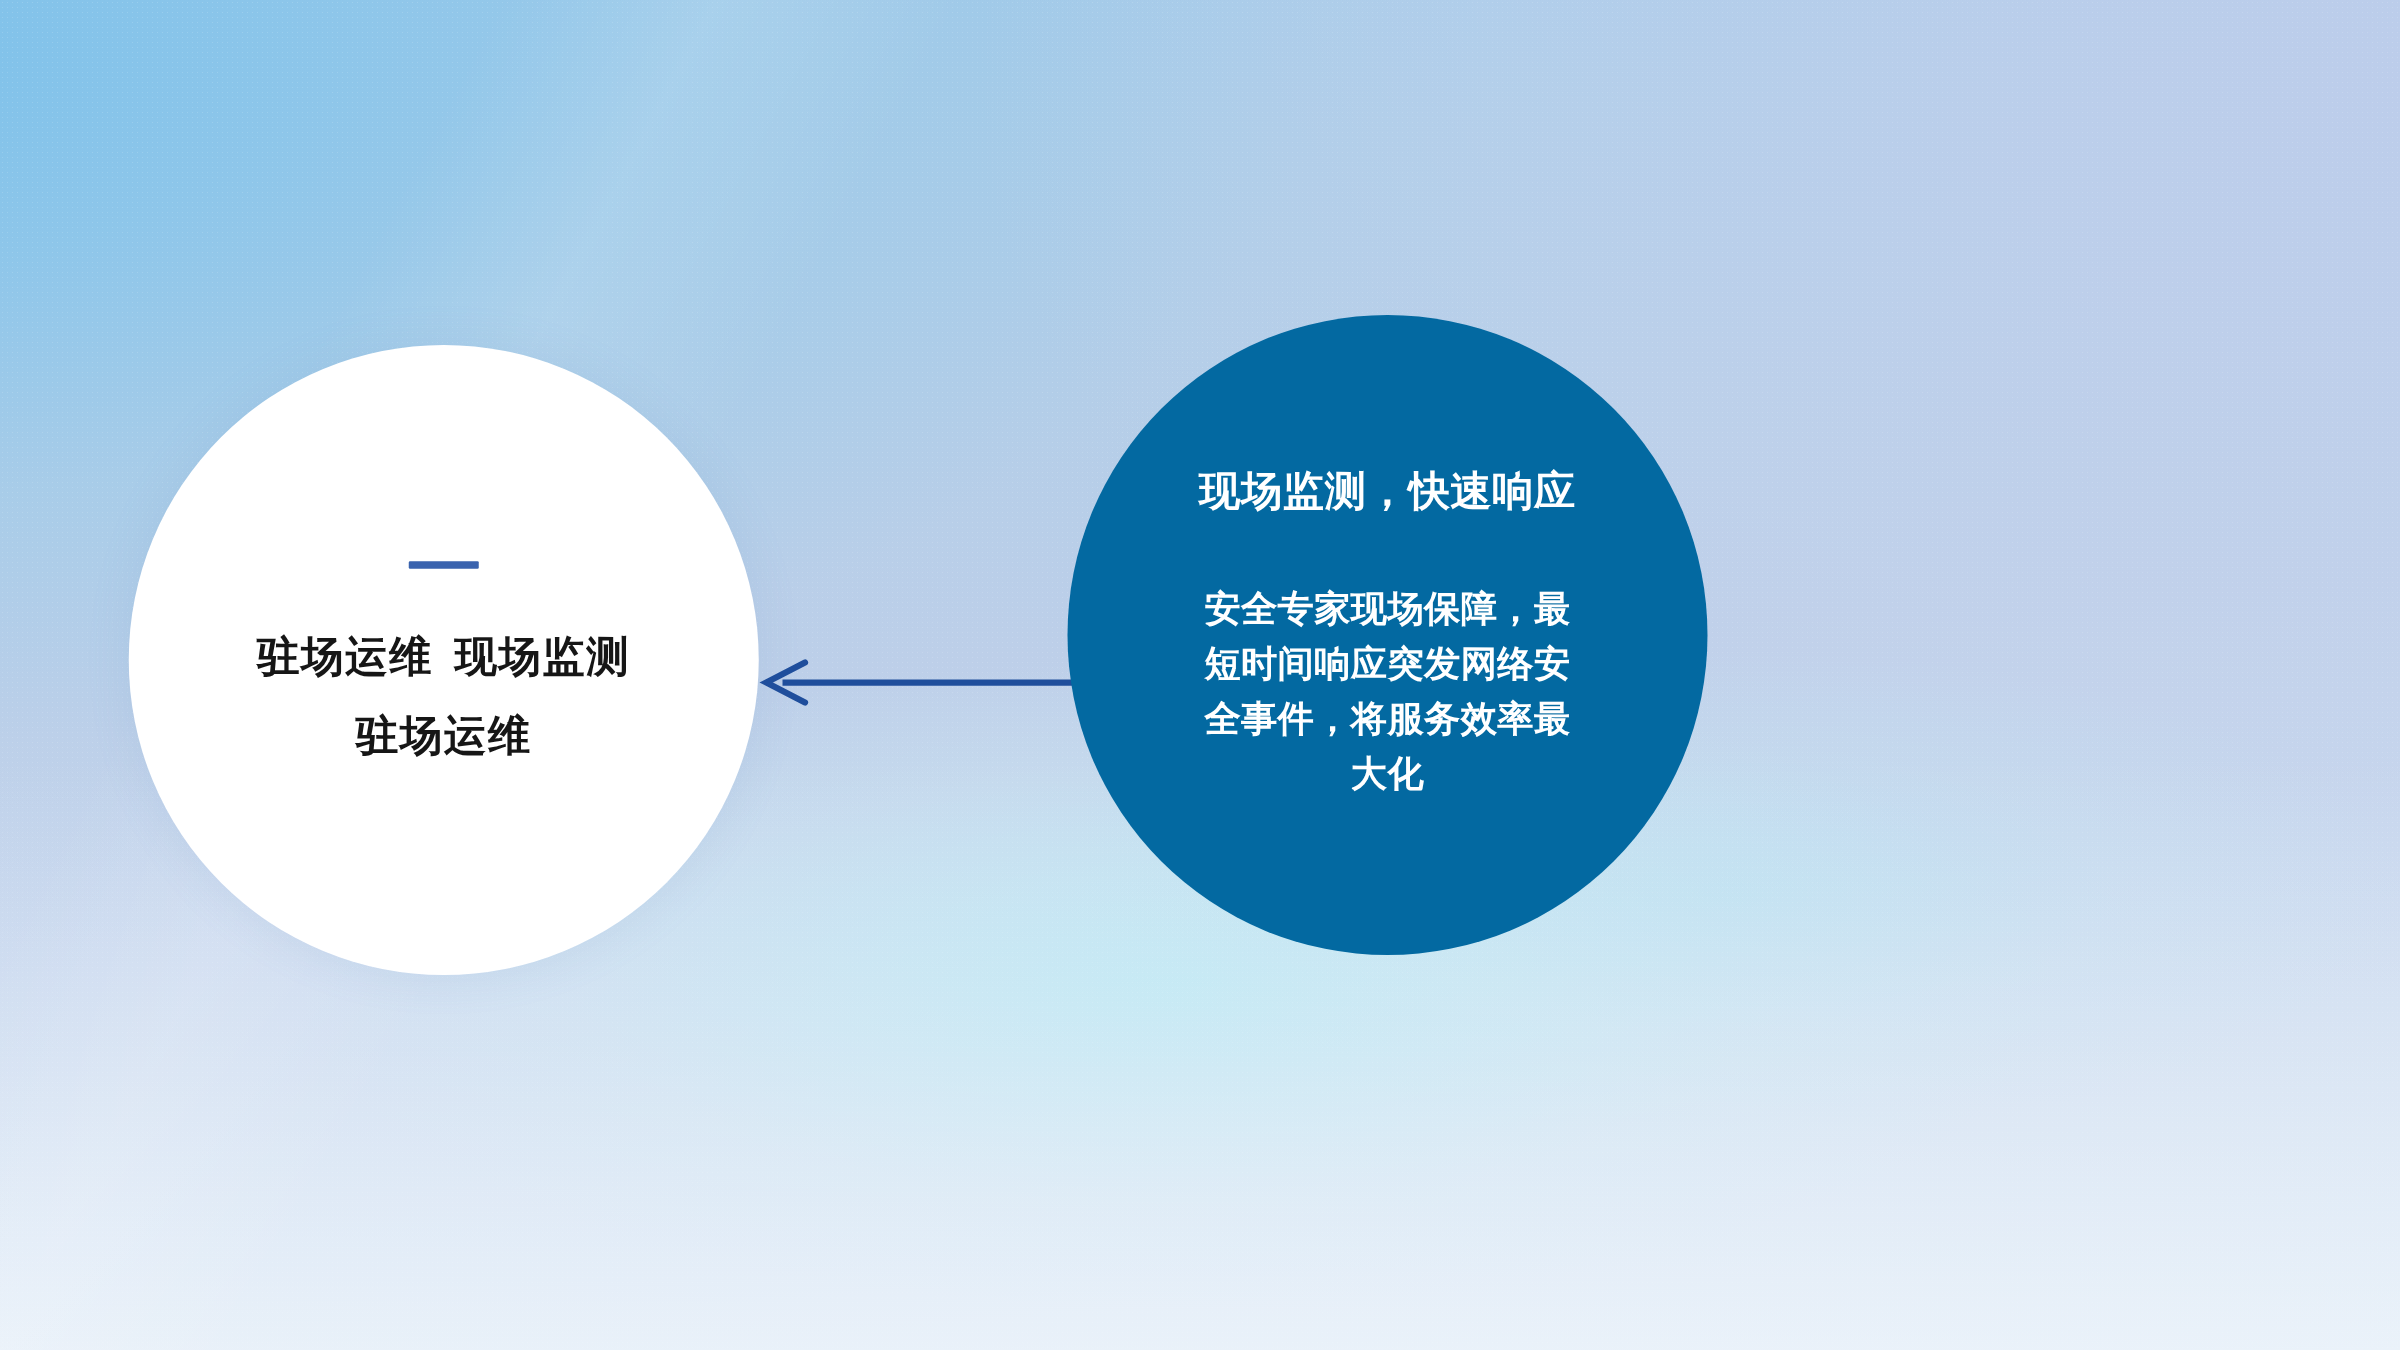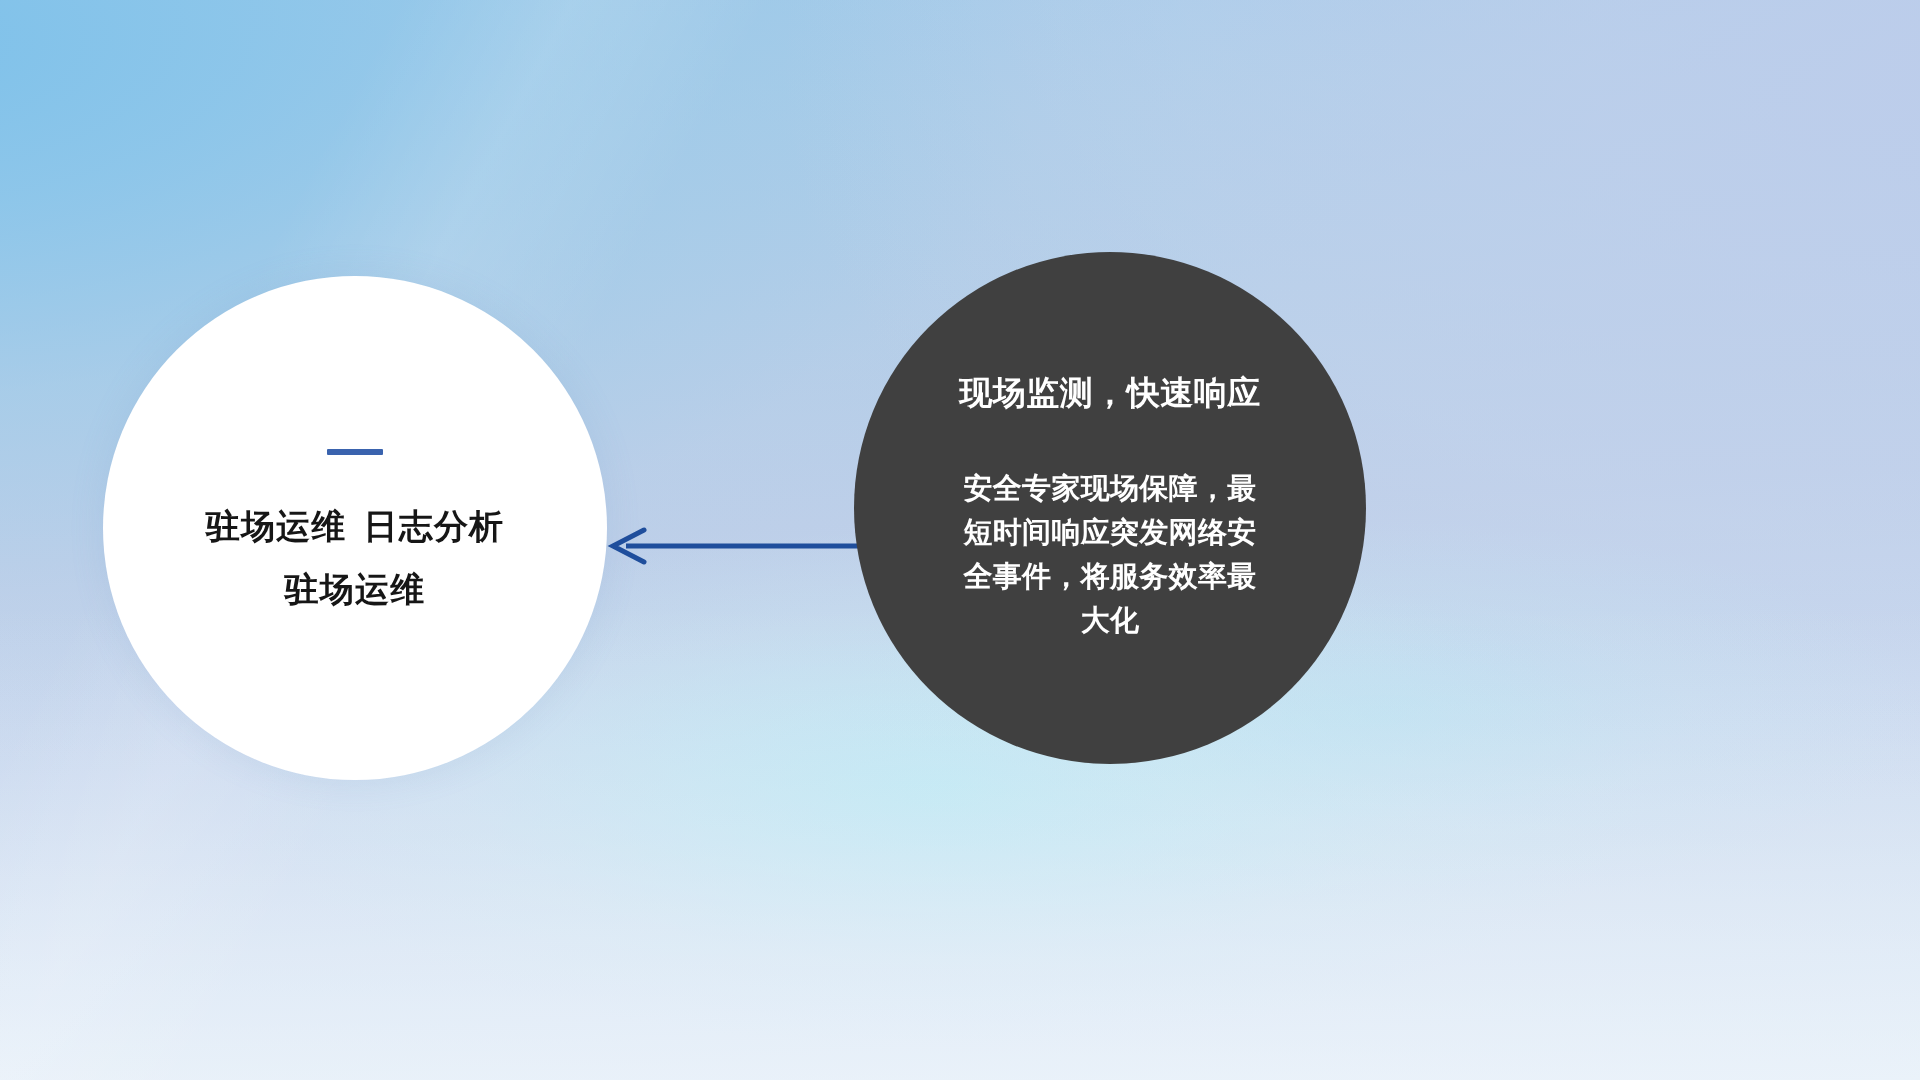--- a/index.html
+++ b/index.html
@@ -107,21 +107,21 @@
     width: 504px;
     height: 504px;
     box-shadow: 0 0 34px rgba(120,155,200,0.16);
   }
   
   #circle-middle {
     left: 854px;
     top: 252px;
     width: 512px;
     height: 512px;
-    background: #404040;
+    background: #0369a1;
   }
   
   #circle-right {
     left: 1370px;
     top: 265px;
     width: 510px;
     height: 510px;
     box-shadow: 0 0 30px rgba(120,155,200,0.14);
   }
 
@@ -226,21 +226,21 @@
   <div class="bg-layer bg-band"></div>
   <div class="bg-layer bg-dots"></div>
 
   <div class="circle circle-white" id="circle-left">
     <div class="circle-body">
       <div class="divider-dash"></div>
       <div class="kw-lines">
 
         <div class="kw-row">
           <span>驻场运维</span>
-          <span>日志分析</span>
+          <span>现场监测</span>
         </div>
 
 
         <div class="kw-row kw-single">
           <span>驻场运维</span>
         </div>
 
       </div>
     </div>
   </div>

